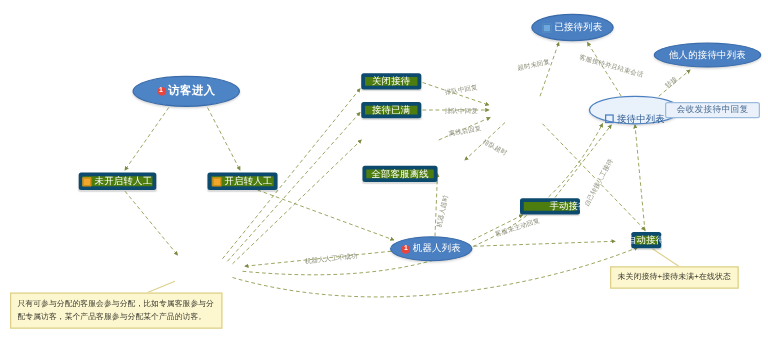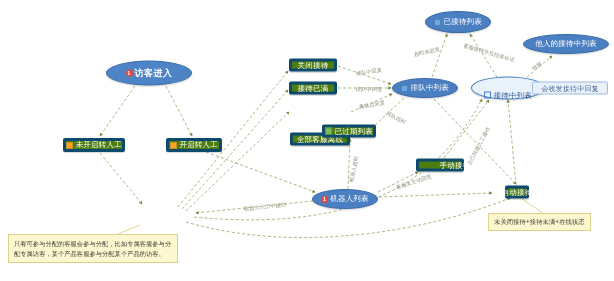--- a/index.html
+++ b/index.html
@@ -219,29 +219,21 @@
   </div>
 
   <div class="node rect" style="left:313px;top:88px;width:48px;height:13px;">
     <span>接待已满</span>
   </div>
 
   <div class="node rect" style="left:320px;top:111px;width:60px;height:13px;margin-top:28px;">
     <span>全部客服离线</span>
   </div>
 
-  <div class="node rect" style="left:349px;top:131px;width:54px;height:13px;">
-    <span class="sq green"></span>
-    <span>已过期列表</span>
-  </div>
-
-  <div class="node ell" style="left:425px;top:88px;width:66px;height:20px;">
-    <span class="sq blue"></span>
-    <span>排队中列表</span>
-  </div>
+
 
   <div class="node ell" style="left:345px;top:199px;width:66px;height:20px;">
     <span class="badge">1</span>
     <span>机器人列表</span>
   </div>
 
   <div class="node ell" style="left:458px;top:22px;width:66px;height:22px;">
     <span class="sq blue"></span>
     <span>已接待列表</span>
   </div>

